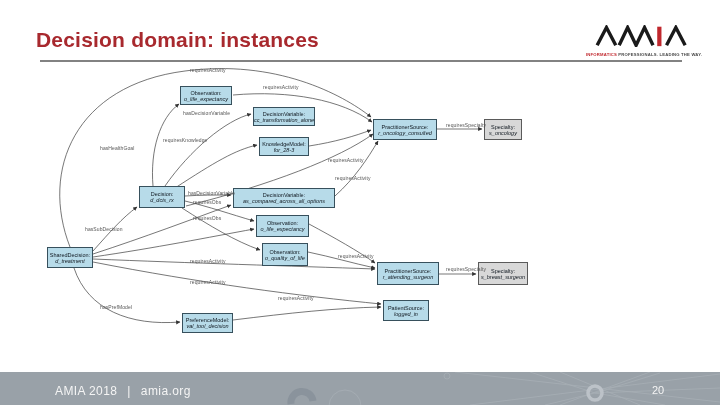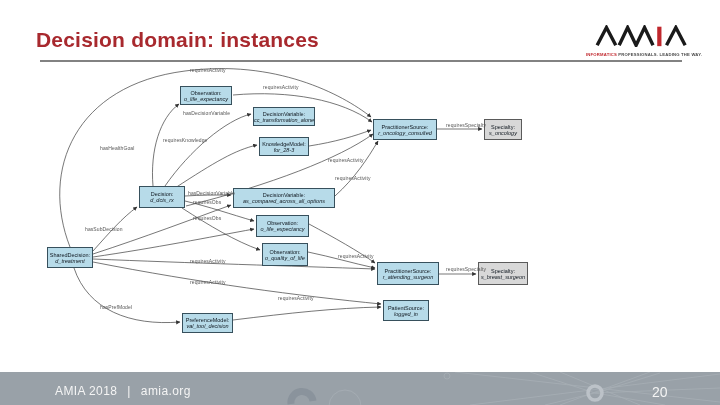--- a/index.html
+++ b/index.html
@@ -31,21 +31,21 @@
     position:absolute;font-size:5px;color:#555;white-space:nowrap;letter-spacing:.1px;
   }
   .footer{
     position:absolute;left:0;top:372px;width:720px;height:33px;background:#99a1a8;
   }
   .footer-text{
     position:absolute;left:55px;top:12px;font-size:12px;color:#f4f4f4;letter-spacing:.4px;
   }
   .footer-text .sep{margin:0 10px;}
   .page-number{
-    position:absolute;left:652px;top:12px;font-size:14px;color:#f4f4f4;
+    position:absolute;left:652px;top:12px;font-size:11px;color:#f4f4f4;
   }
 </style>
 </head>
 <body>
 
 <div class="slide-title">Decision domain: instances</div>
 <div class="header-rule"></div>
 
 <div class="logo-wrap">
   <svg width="112" height="22" viewBox="0 0 110 26">

